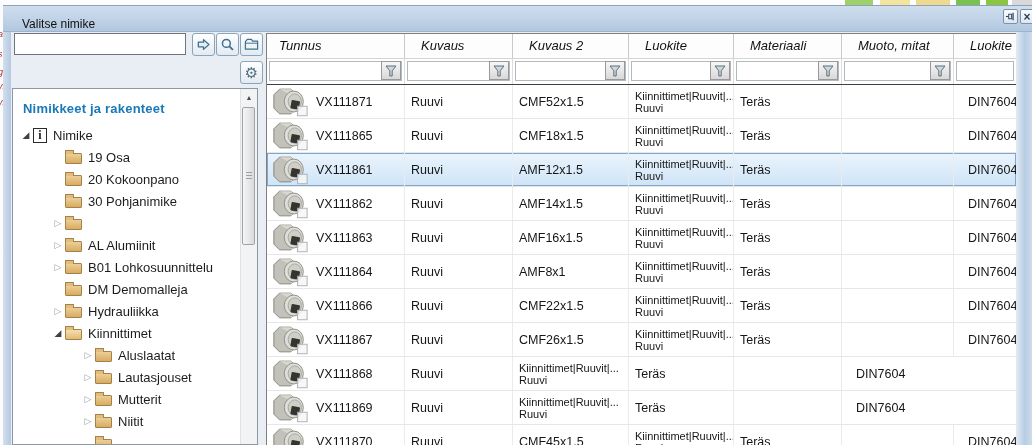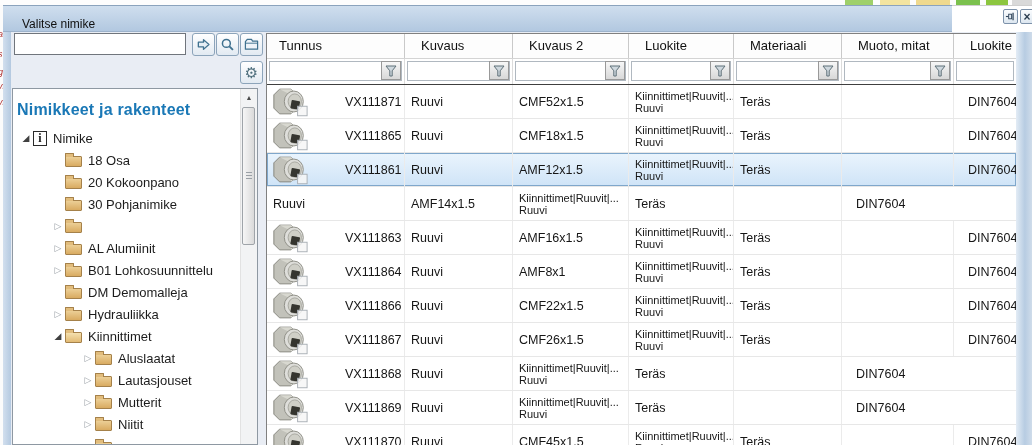--- a/index.html
+++ b/index.html
@@ -12,21 +12,21 @@
   .tb1{left:845px;width:28px;background:#9fd06a;}
   .tb2{left:880px;width:30px;background:#f3e4a0;}
   .tb3{left:916px;width:34px;background:#efd98e;}
   .tb4{left:956px;width:24px;background:#7bc14e;}
   .tb5{left:986px;width:22px;background:#8cc63f;}
   .tb6{left:1012px;width:20px;background:#d9d9d9;}
   .app-strip-left{position:absolute;left:0;top:5px;width:3px;height:440px;background:#fbfbfb;overflow:hidden;}
   .app-strip-left span{position:absolute;left:-2px;font-size:9px;color:#b03030;font-style:italic;}
 
   
-  .titlebar{position:absolute;left:3px;top:5px;width:949px;height:27px;box-sizing:border-box;
+  .titlebar{position:absolute;left:3px;top:5px;width:1029px;height:27px;box-sizing:border-box;
             background:linear-gradient(#cfdeee,#b2c8e0);border-top:1px solid #8ba3bd;border-bottom:1px solid #9db3cc;}
   .title-text{position:absolute;left:19px;top:11px;font-size:12px;color:#101010;}
   .winbtn{position:absolute;top:9px;width:15px;height:15px;box-sizing:border-box;border:1px solid #7d92aa;border-radius:2px;
           background:linear-gradient(#fafcfe,#dde7f0);display:flex;align-items:center;justify-content:center;cursor:pointer;}
   .btn-pin{left:1003px;}
   .btn-close{left:1020px;width:14px;font-weight:bold;font-size:12px;color:#2c3e50;line-height:1;}
   .dlg-left{position:absolute;left:3px;top:32px;width:8px;height:413px;background:linear-gradient(to right,#d2dfee,#b4c9e0);}
   .dlg-right{position:absolute;left:1016px;top:32px;width:16px;height:413px;background:linear-gradient(to right,#e3ecf5,#b7cce2 55%,#cfdcea);}
   .dlg-body{position:absolute;left:11px;top:32px;width:1005px;height:413px;background:#e9edf4;}
 
@@ -34,21 +34,21 @@
   .search-input{position:absolute;left:14px;top:33px;width:172px;height:22px;box-sizing:border-box;
                 border:1px solid #70757c;background:#fff;font-size:12px;padding:0 4px;outline:none;}
   .tool-btn{position:absolute;top:33px;width:23px;height:23px;box-sizing:border-box;border:1px solid #8ca4ba;border-radius:3px;
             background:linear-gradient(#ffffff,#e2eaf2);display:flex;align-items:center;justify-content:center;cursor:pointer;}
   .btn-go{left:192px;} .btn-find{left:216px;} .btn-browse{left:240px;}
   .btn-gear{left:240px;top:61px;font-size:15px;color:#50707e;font-family:"DejaVu Sans",sans-serif;}
 
   
   .tree-panel{position:absolute;left:12px;top:88px;width:246px;height:357px;box-sizing:border-box;
               background:#fff;border:1px solid #8e98a2;overflow:hidden;}
-  .tree-heading{margin:12px 0 8px 4px;font-size:16px;font-weight:bold;color:#1a78b6;letter-spacing:.2px;}
+  .tree-heading{margin:12px 0 8px 10px;font-size:13px;font-weight:bold;color:#1a78b6;letter-spacing:.2px;}
   .tree-item{height:22px;display:flex;align-items:center;font-size:13px;color:#1c1c1c;cursor:default;white-space:nowrap;}
   .lvl0{padding-left:6px;} .lvl1{padding-left:38px;} .lvl2{padding-left:68px;}
   .expander{width:14px;flex:none;text-align:center;font-size:9px;line-height:1;}
   .expander.exp{color:#404040;} .expander.col{color:#9aa0a6;}
   .node-icon{margin-right:6px;flex:none;}
   .folder{width:17px;height:11px;background:linear-gradient(#eccf96,#d9ab61);border:1px solid #a5814a;border-radius:1px;
           position:relative;margin-top:3px;box-sizing:border-box;}
   .folder::before{content:"";position:absolute;left:-1px;top:-4px;width:7px;height:3px;background:#e2bd7d;
                   border:1px solid #a5814a;border-bottom:none;border-radius:1px 1px 0 0;}
   .folder.open{background:linear-gradient(#f4e0ae,#e2ba74);}
@@ -61,36 +61,36 @@
             background:linear-gradient(to right,#f6f6f6,#dadada);border:1px solid #9fa4a9;border-radius:2px;}
   .sb-thumb::after{content:"";position:absolute;left:3px;top:64px;width:6px;height:8px;
                    background:repeating-linear-gradient(#9aa0a6 0 1px,transparent 1px 3px);}
 
   
   .grid-panel{position:absolute;left:266px;top:33px;width:750px;height:412px;box-sizing:border-box;background:#fff;
               border-left:1px solid #808080;border-top:1px solid #808080;overflow:hidden;}
   .gcols{display:grid;grid-template-columns:138px 108px 116px 105px 108px 112px 1fr;}
   .grid-header{height:24px;background:#fdfdfd;border-bottom:1px solid #d4d4d4;}
   .gh-cell{font-size:13px;color:#111;padding:4px 0 0 16px;border-right:1px solid #c9c9c9;box-sizing:border-box;
-           white-space:nowrap;overflow:hidden;cursor:pointer;}
+           white-space:nowrap;overflow:hidden;cursor:pointer;font-style:italic;}
   .gh-cell.c0{padding-left:12px;} .gh-cell.c6{border-right:none;}
   .grid-filter{height:25px;background:#fff;border-bottom:1px solid #3f3f3f;}
   .gf-cell{position:relative;border-right:1px solid #dcdcdc;box-sizing:border-box;}
   .gf-cell.c6{border-right:none;}
   .gf-input{position:absolute;left:2px;top:2px;right:2px;bottom:3px;border:1px solid #b0b8c0;background:#fff;
             font-size:12px;padding:0 24px 0 3px;outline:none;}
   .gf-funnel{position:absolute;right:3px;top:2px;width:20px;height:19px;box-sizing:border-box;cursor:pointer;
              background:linear-gradient(#f7f7f7,#d8d8d8);border:1px solid #999;
              display:flex;align-items:center;justify-content:center;}
   .grid-rows{height:363px;overflow:hidden;}
   .grid-row{height:34px;border-bottom:1px solid #e7e7e7;background:#fff;box-sizing:border-box;cursor:pointer;}
   .grid-row.selected{background:linear-gradient(#eaf4fd,#cfe4f7);box-shadow:inset 0 0 0 1px #7fa7cb;}
   .cell{border-right:1px solid #ebebeb;overflow:hidden;display:flex;align-items:center;
         font-size:12.5px;color:#161616;padding-left:6px;box-sizing:border-box;}
-  .cell.c0{padding-left:4px;gap:29px;} .cell.c6{border-right:none;margin-left:8px;}
+  .cell.c0{padding-left:4px;} .cell.c6{border-right:none;margin-left:8px;}
   .cell.c3{font-size:11px;line-height:12px;white-space:pre-line;}
   .thumb{width:38px;height:31px;margin-right:7px;flex:none;}
 </style>
 </head>
 <body>
 
 <div class="screen">
 
   <div class="app-strip-top">
     <span class="b tb1"></span>
@@ -151,21 +151,21 @@
     <div class="tree-heading">Nimikkeet ja rakenteet</div>
     <div>
         <div class="tree-item lvl0">
     <span class="expander exp">◢</span>
     <span class="node-icon info-box">i</span>
     <span class="tree-label">Nimike</span>
   </div>
         <div class="tree-item lvl1">
     <span class="expander"></span>
     <span class="node-icon folder"></span>
-    <span class="tree-label">18 Osa</span>
+    <span class="tree-label">19 Osa</span>
   </div>
         <div class="tree-item lvl1">
     <span class="expander"></span>
     <span class="node-icon folder"></span>
     <span class="tree-label">20 Kokoonpano</span>
   </div>
         <div class="tree-item lvl1">
     <span class="expander"></span>
     <span class="node-icon folder"></span>
     <span class="tree-label">30 Pohjanimike</span>
@@ -381,20 +381,31 @@
             <span class="cellv">Teräs</span>
           </div>
     <div class="cell c5">
             <span class="cellv"></span>
           </div>
     <div class="cell c6">
             <span class="cellv">DIN7604</span>
           </div>
   </div>
         <div class="grid-row gcols">
+    <div class="cell c0">
+      <svg class="thumb" viewBox="0 0 40 32">
+        <polygon points="3,9 9,3 21,3 27,9 27,23 21,29 9,29 3,23" fill="#c2c2ba" stroke="#83837b"></polygon>
+        <polygon points="9,3 21,3 27,9 27,23 21,29 21,9" fill="#d8d8d0"></polygon>
+        <ellipse cx="24" cy="16" rx="10" ry="11" fill="#dededa" stroke="#8d8d85"></ellipse>
+        <ellipse cx="25" cy="16" rx="7" ry="8" fill="#cfcfc7" stroke="#9a9a92" stroke-width="0.8"></ellipse>
+        <rect x="21" y="15" width="9" height="9" rx="1" fill="#35352f" transform="rotate(10 25.5 19.5)"></rect>
+        <rect x="28" y="21" width="10" height="10" fill="#f6f6f6" fill-opacity="0.85" stroke="#a9afb5"></rect>
+      </svg>
+      <span class="cellv">VX111862</span>
+    </div>
     <div class="cell c1">
             <span class="cellv">Ruuvi</span>
           </div>
     <div class="cell c2">
             <span class="cellv">AMF14x1.5</span>
           </div>
     <div class="cell c3"><span class="cellv">Kiinnittimet|Ruuvit|...
 Ruuvi</span></div>
     <div class="cell c4">
             <span class="cellv">Teräs</span>

